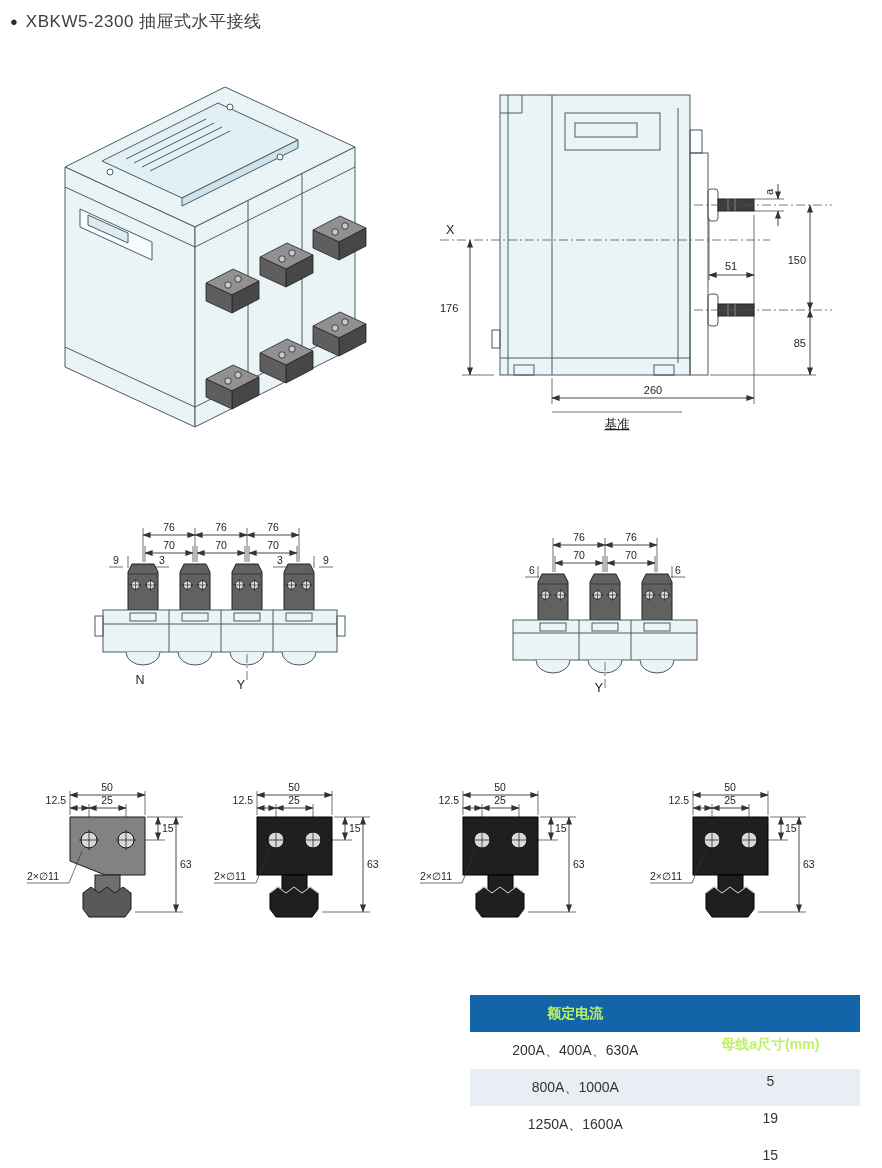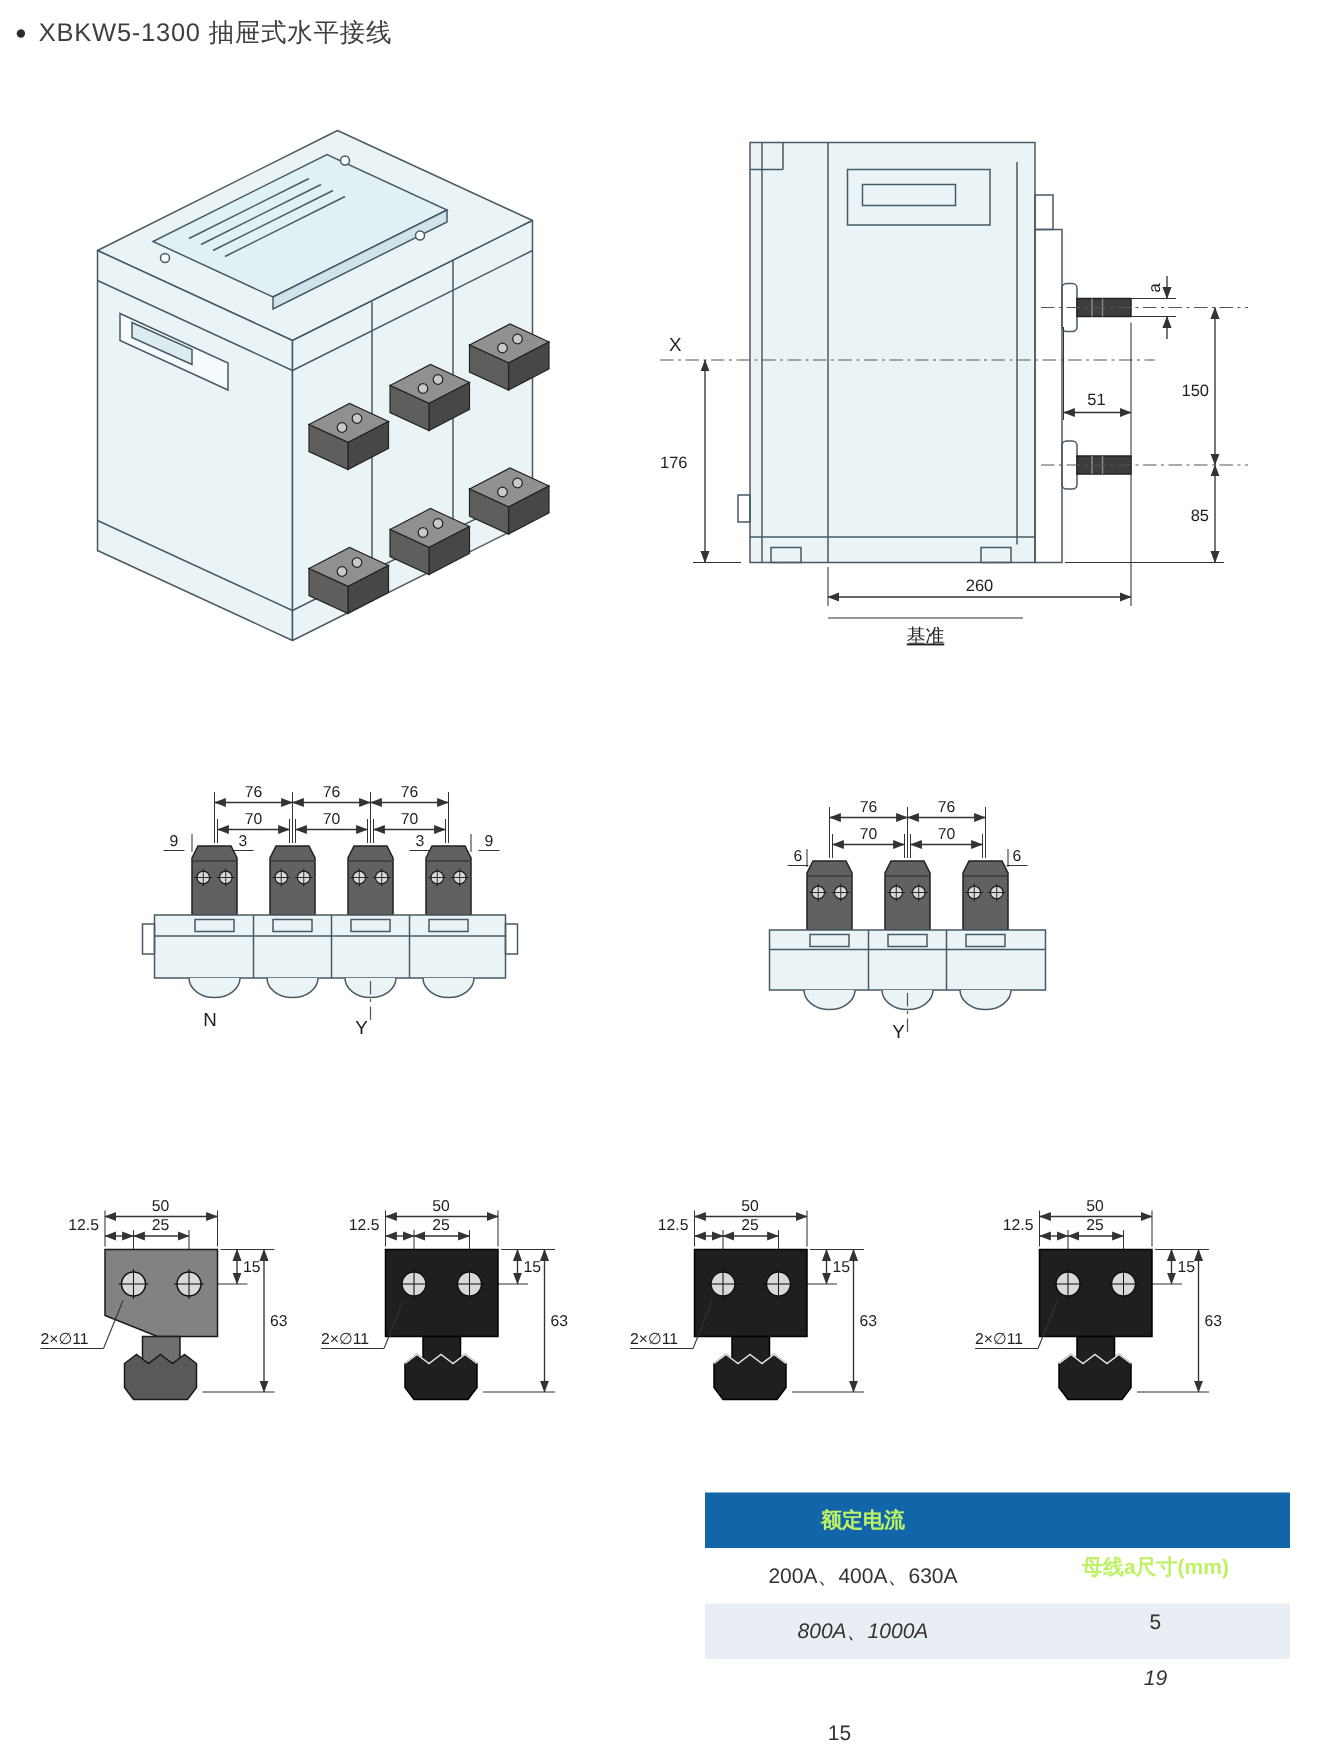--- a/index.html
+++ b/index.html
@@ -5,39 +5,39 @@
   html,body { margin:0; padding:0; }
   body {
     width:882px; height:1168px; position:relative; background:#fff;
     font-family:"Liberation Sans", sans-serif; overflow:hidden;
   }
   .page-title { position:absolute; left:10px; top:10px; display:flex; align-items:center; color:#3f3f3f; }
   .page-title .bullet { font-size:13px; margin-right:8px; color:#2b2b2b; }
   .page-title .title-text { font-size:17px; letter-spacing:0.5px; }
 
   svg.drawing { position:absolute; overflow:visible; }
-  .det-slot { position:absolute; top:795px; width:170px; height:155px; }
+  .det-slot { position:absolute; top:779px; width:170px; height:155px; }
 
   
   .body-fill { fill:var(--drawing_fill,#eaf4f7); stroke:var(--drawing_line,#4a5a63); stroke-width:1; }
   .body-line { fill:none; stroke:var(--drawing_line,#4a5a63); stroke-width:1; }
   .dim  { stroke:var(--dim_line,#333); stroke-width:0.9; fill:none; }
   .ext  { stroke:var(--dim_line,#333); stroke-width:0.7; fill:none; }
   .cl   { stroke:#555; stroke-width:0.8; fill:none; stroke-dasharray:9 3 2 3; }
   .dtext { font:11px "Liberation Sans", sans-serif; fill:#1e1e1e; }
   .dtext.small { font-size:10.5px; }
   .dtext.big { font-size:12.5px; }
   .mid { text-anchor:middle; } .endA { text-anchor:end; }
 
   
   .spec-table { position:absolute; left:470px; top:995px; width:390px; font-size:14px; color:#333; }
   .spec-table .row { display:flex; height:37px; line-height:37px; text-align:center; }
   .spec-table .c1 { width:54%; } .spec-table .c2 { width:46%;margin-top:31px; }
   .spec-table .thead { background:var(--table_header_bg,#1265a8); color:#bef264; font-weight:bold; }
-  .spec-table .alt { background:var(--table_row_alt,#e9eef4);font-style:italic; }
+  .spec-table .alt { background:var(--table_row_alt,#e9eef4); }
 </style>
 </head>
 <body>
 
 <svg width="0" height="0" style="position:absolute">
   <defs>
     <marker id="arr" viewBox="0 0 10 10" refX="9.5" refY="5" markerWidth="8" markerHeight="8" orient="auto-start-reverse" markerUnits="userSpaceOnUse">
       <path d="M0,1.2 L10,5 L0,8.8 Z" fill="#333"></path>
     </marker>
     <g id="holeS">
@@ -48,21 +48,21 @@
     <g id="holeB">
       <circle r="8" fill="#d9d9d9" stroke="#111" stroke-width="1"></circle>
       <line x1="-10" x2="10" stroke="#111" stroke-width="0.7"></line>
       <line y1="-10" y2="10" stroke="#111" stroke-width="0.7"></line>
     </g>
   </defs>
 </svg>
 
 <div class="page-title">
   <span class="bullet">●</span>
-  <span class="title-text">XBKW5-1300 抽屉式水平接线</span>
+  <span class="title-text">XBKW5-2300 抽屉式水平接线</span>
 </div>
 
 <svg class="drawing" style="left:40px;top:62px" width="350" height="395" viewBox="0 0 350 395">
   <g class="body-fill" stroke-linejoin="round">
     <polygon points="25,105 185,25 315,85 155,165"></polygon>
     <polygon points="25,105 155,165 155,365 25,305"></polygon>
     <polygon points="155,165 315,85 315,285 155,365"></polygon>
   </g>
   <g class="body-line">
     <polygon points="62,99 178,41 258,78 142,136" fill="#e0f0f4"></polygon>
@@ -465,15 +465,16 @@
   </div>
   <div class="row">
     <div class="c1">200A、400A、630A</div>
     <div class="c2">5</div>
   </div>
   <div class="row alt">
     <div class="c1">800A、1000A</div>
     <div class="c2">19</div>
   </div>
   <div class="row">
+    <div class="c1">1250A、1600A</div>
     <div class="c2">15</div>
   </div>
 </div>
 
 </body></html>

